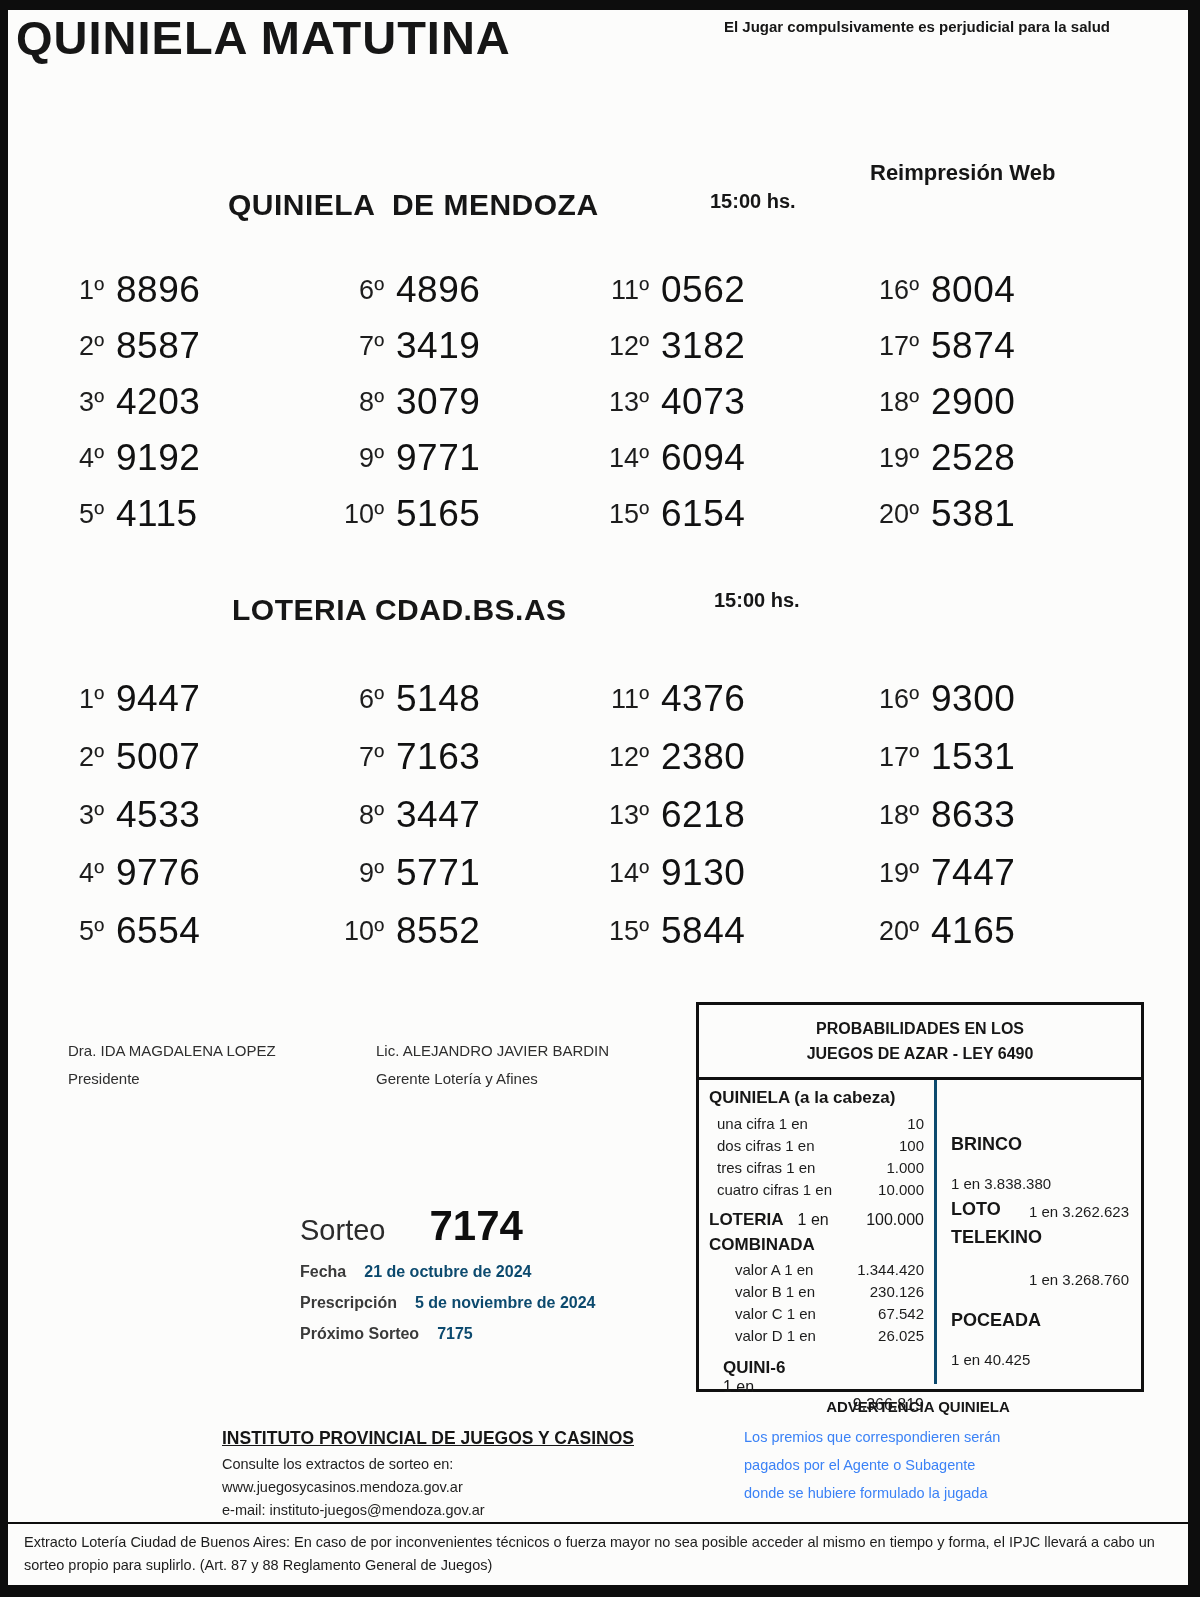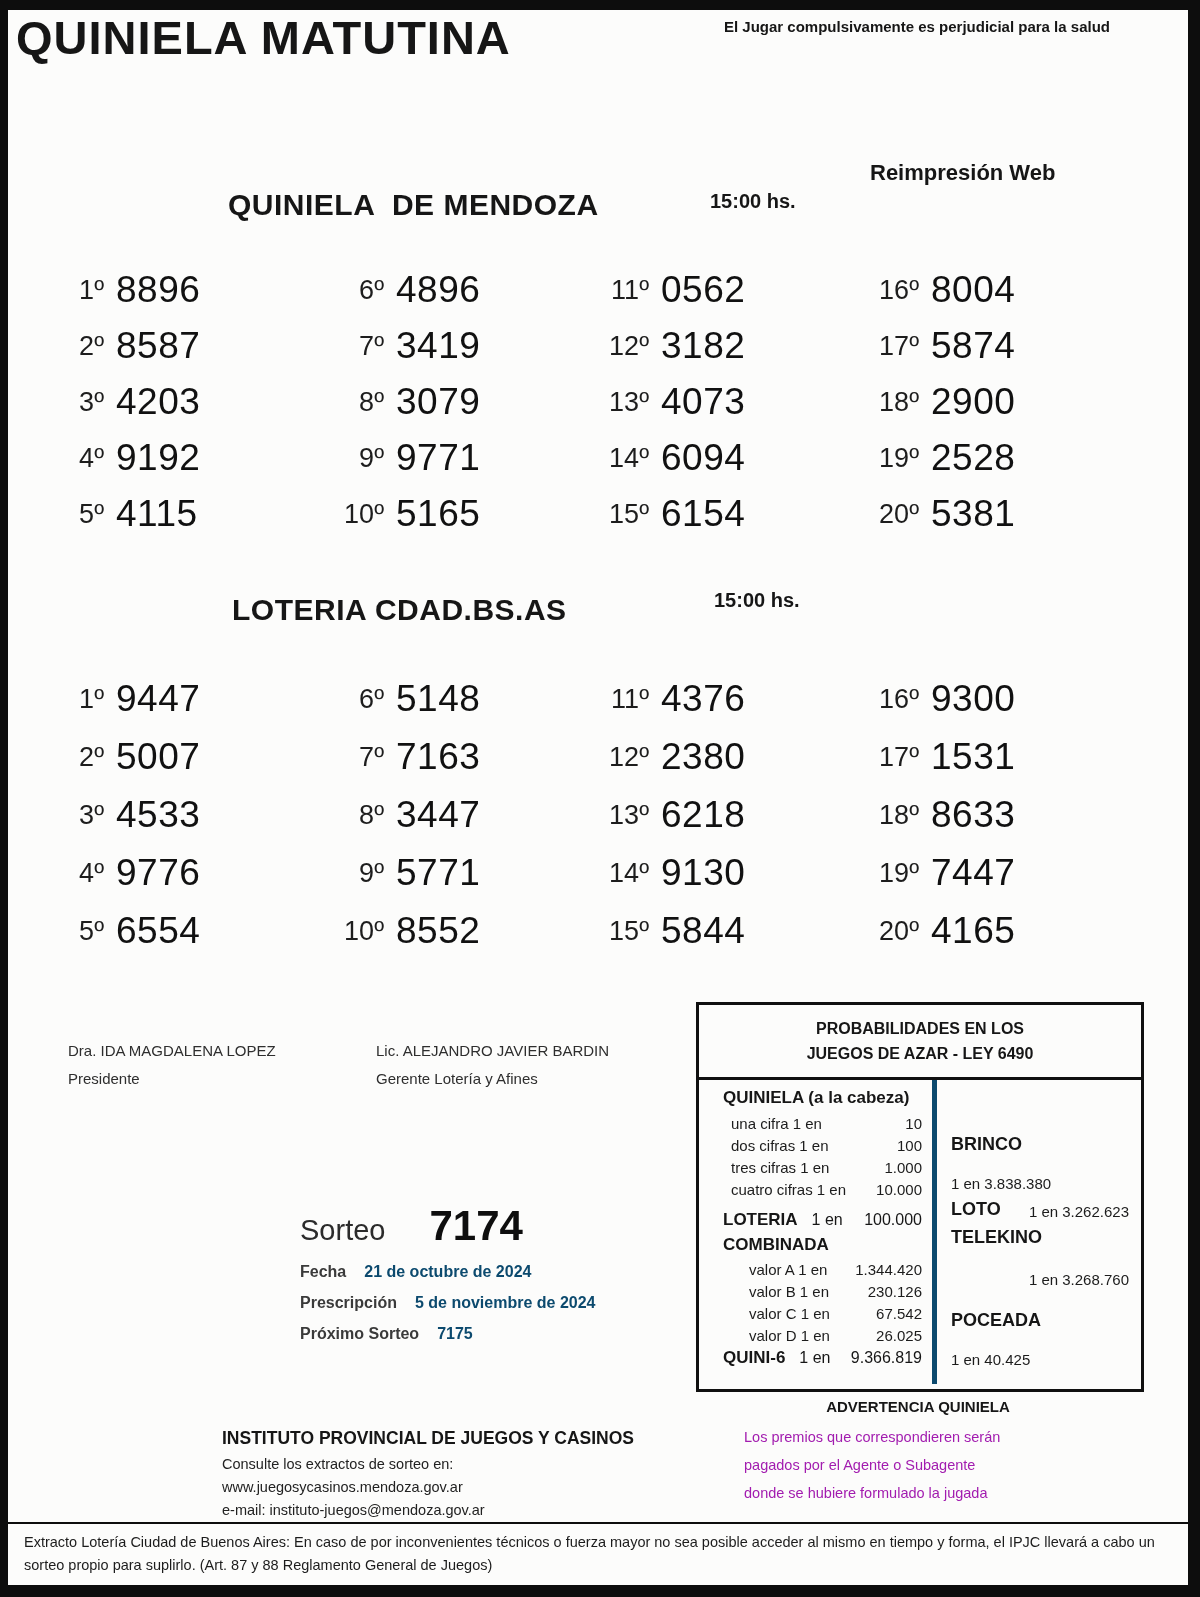--- a/index.html
+++ b/index.html
@@ -39,54 +39,54 @@
   .result .num{margin-left:12px;font-size:37px;font-weight:normal;letter-spacing:.5px;color:#111;}
   
   .sig{font-size:15px;color:#2e2e2e;}
   .sig1{left:60px;top:1032px;}
   .sig2{left:368px;top:1032px;}
   .sig .role{margin-top:11px;}
   
   .prob-box{left:688px;top:992px;width:448px;height:390px;border:3px solid #101010;box-sizing:border-box;background:#fcfcfb;}
   .prob-header{border-bottom:3px solid #101010;text-align:center;font-weight:bold;font-size:16px;line-height:25px;padding:11px 4px;}
   .prob-body{display:flex;height:calc(100% - 80px);}
-  .prob-left{width:238px;flex:none;border-right:5px solid #0c4a6e;box-sizing:border-box;padding:6px 10px 0 24px;}
+  .prob-left{width:238px;flex:none;border-right:3px solid #0c4a6e;box-sizing:border-box;padding:6px 10px 0 10px;}
   .prob-right{flex:1;padding:8px 12px 0 14px;box-sizing:border-box;}
   .q-heading{font-weight:bold;font-size:17px;margin:2px 0 5px;}
   .prob-row{display:flex;justify-content:space-between;font-size:15px;line-height:22px;padding-left:8px;color:#1c1c1c;}
   .combinada .prob-row{padding-left:26px;}
   .inline-odds{display:flex;align-items:baseline;font-size:16px;}
   .loteria-row{margin:9px 0 3px;}
   .inline-odds .g-name{font-weight:bold;font-size:17px;}
   .inline-odds .g-mid{margin-left:14px;}
   .inline-odds .g-val{margin-left:auto;}
   .c-heading{font-weight:bold;font-size:17px;margin:5px 0 4px;}
-  .quini-row{margin-top:1px;}
+  .quini-row{margin-top:11px;flex-direction:column;}
   .game{display:flex;flex-wrap:wrap;justify-content:space-between;align-items:flex-end;margin-bottom:7px;gap:20px;}
   .game .g-name{font-weight:bold;font-size:18px;}
   .game .g-odds{font-size:15px;color:#1c1c1c;}
   .game-brinco{margin-top:46px;}
   .game-telekino .g-odds{flex-basis:100%;text-align:right;margin-top:3px;}
   .game-poceada{margin-top:22px;}
   
   .sorteo{left:292px;top:1192px;}
   .sorteo-main{display:flex;align-items:baseline;}
   .sorteo-main .s-label{font-size:29px;color:#2b2b2b;}
   .sorteo-main .s-num{font-size:42px;font-weight:bold;margin-left:44px;color:#0e0e0e;}
   .sorteo-meta{display:flex;align-items:baseline;margin-top:13px;font-size:16px;font-weight:bold;}
   .sorteo-meta .m-label{color:#3a3a3a;}
   .sorteo-meta .m-value{margin-left:18px;color:#0c4a6e;}
   
   .institute{left:214px;top:1418px;}
-  .institute .inst-name{font-size:17.5px;font-weight:bold;}
+  .institute .inst-name{font-size:17.5px;font-weight:bold;text-decoration:underline;}
   .institute .inst-line{font-size:14.5px;margin-top:7px;color:#222;}
   
   .advertencia{left:736px;top:1388px;width:348px;}
   .advertencia .adv-title{font-weight:bold;font-size:15px;text-align:center;margin-bottom:8px;}
-  .advertencia .adv-line{font-size:14.5px;line-height:28px;color:#a21caf;}
+  .advertencia .adv-line{font-size:14.5px;line-height:28px;color:#3b82f6;}
   
   .footer{left:0;right:0;bottom:0;border-top:2px solid #0d0d0d;padding:7px 16px 8px;font-size:14.5px;line-height:23px;color:#1c1c1c;}
 </style>
 </head>
 <body>
 
 <div class="page">
 
   <div class="abs main-title">QUINIELA MATUTINA</div>
   <div class="abs health-warning">El Jugar compulsivamente es perjudicial para la salud</div>

